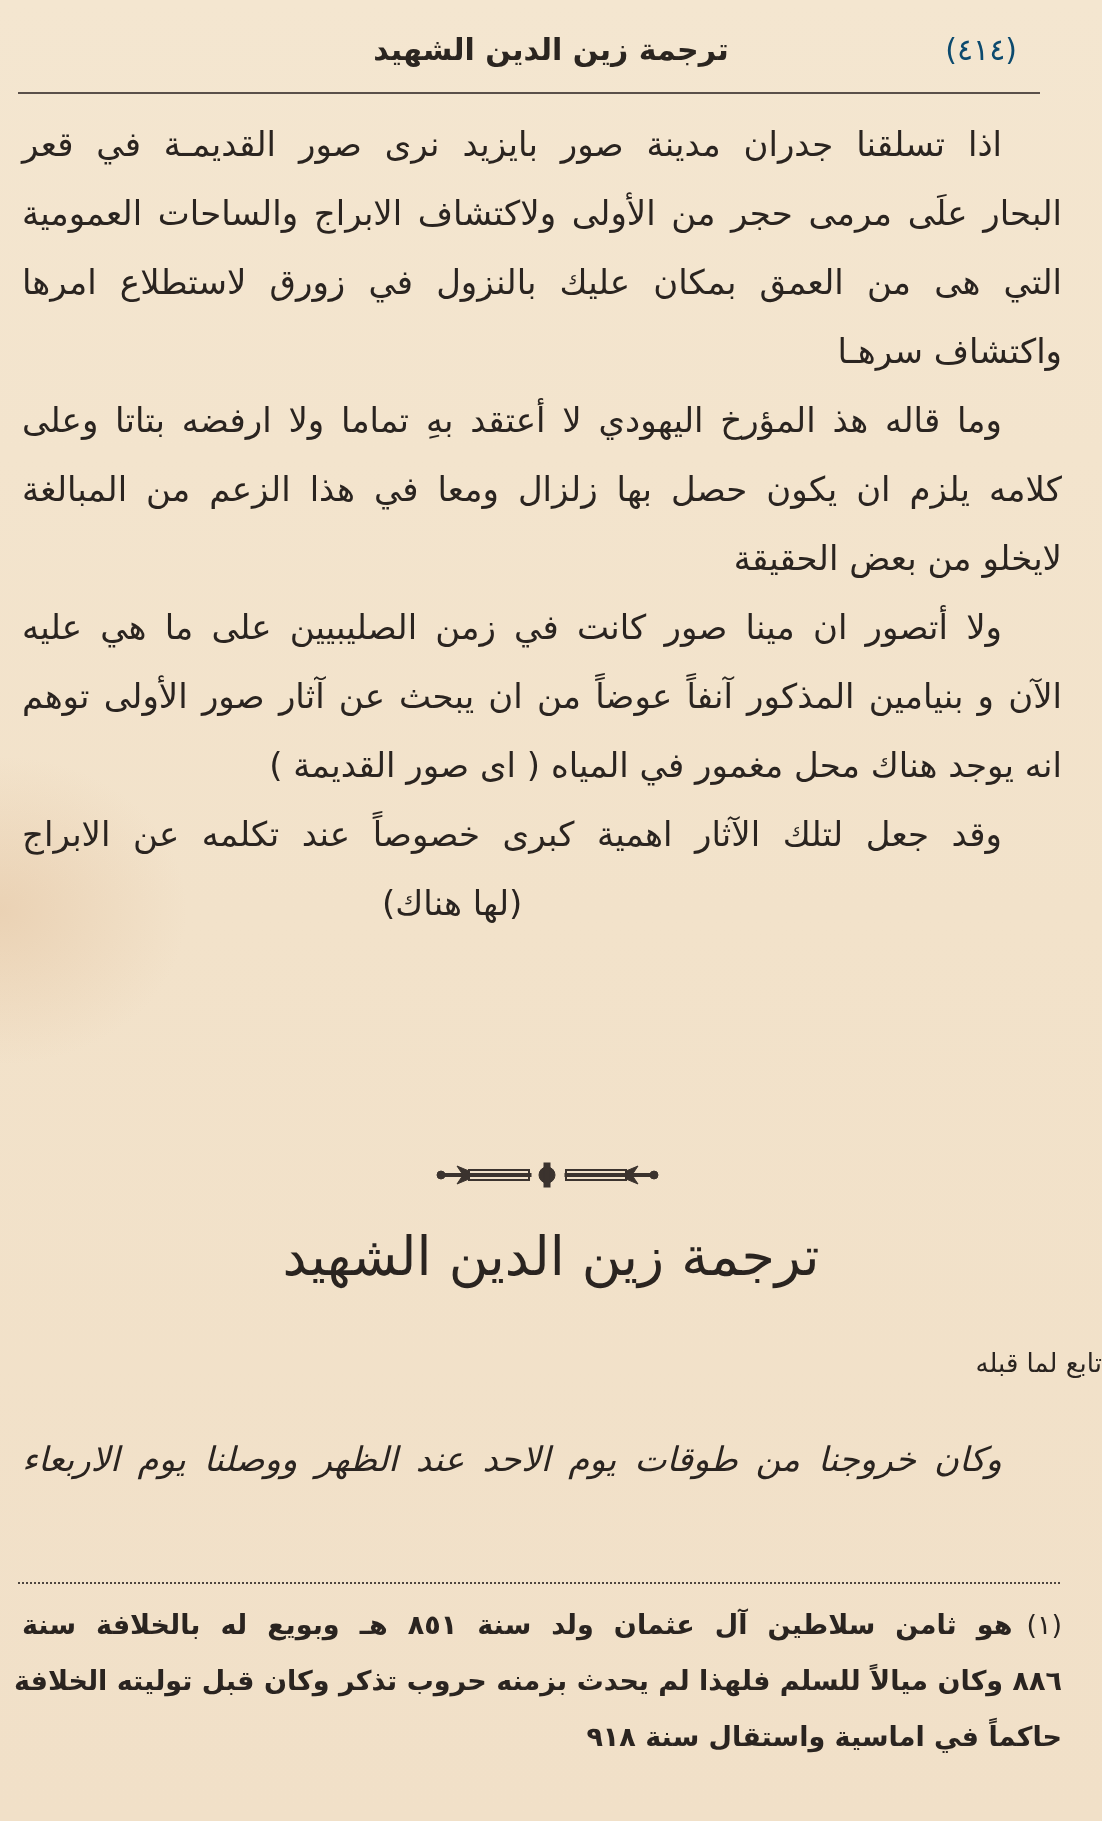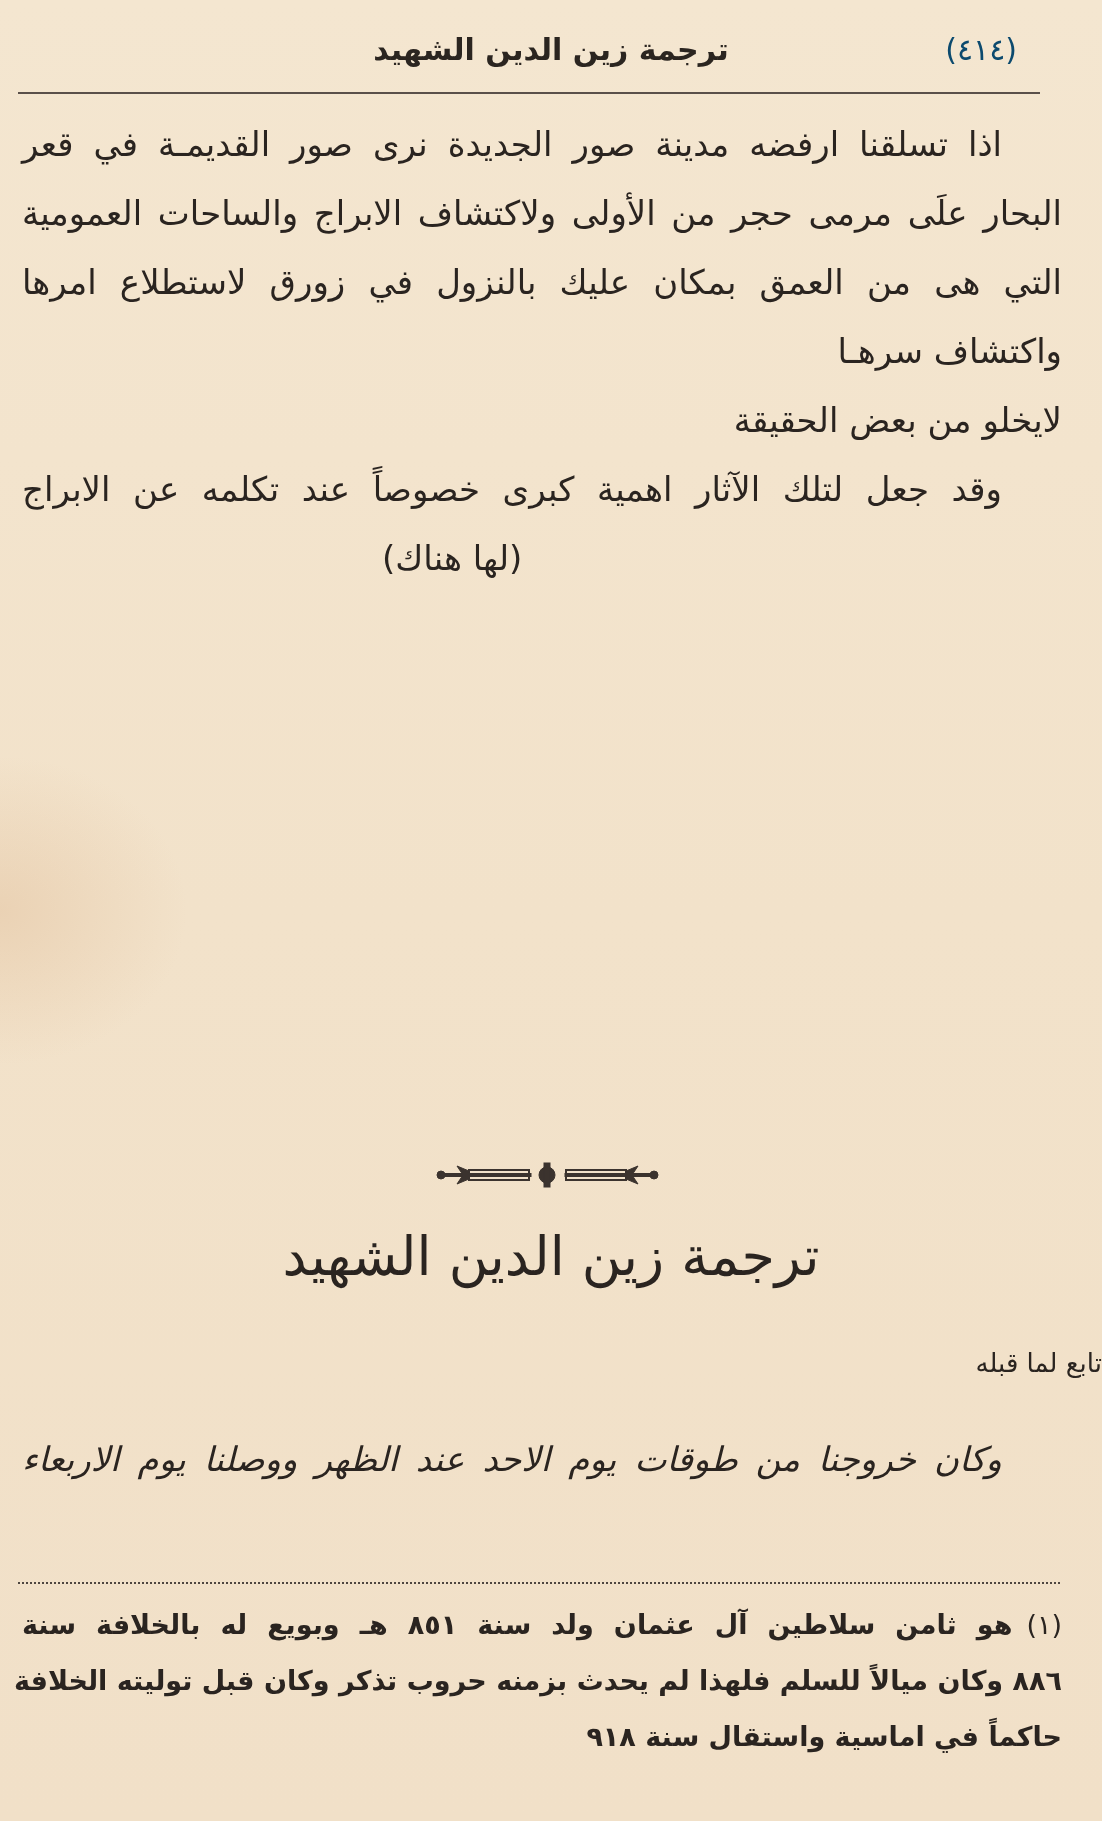--- a/index.html
+++ b/index.html
@@ -51,27 +51,34 @@
 <div class="page">
 
   <div class="running-head">
     <span class="page-number">(٤١٤)</span>
     <span class="running-title">ترجمة زين الدين الشهيد</span>
   </div>
   <div class="head-rule"></div>
 
   <div class="body-text" style="top:110px;">
     <div class="para">
-      <span class="line indent">اذا تسلقنا ارفضه مدينة صور الجديدة نرى صور القديمـة في قعر</span>
+      <span class="line indent">اذا تسلقنا جدران مدينة صور بايزيد نرى صور القديمـة في قعر</span>
       <span class="line">البحار علَى مرمى حجر من الأولى ولاكتشاف الابراج والساحات العمومية</span>
       <span class="line">التي هى من العمق بمكان عليك بالنزول في زورق لاستطلاع امرها</span>
       <span class="line last">واكتشاف سرهـا</span>
     </div>
     <div class="para">
+      <span class="line indent">وما قاله هذ المؤرخ اليهودي لا أعتقد بهِ تماما ولا ارفضه بتاتا وعلى</span>
+      <span class="line">كلامه يلزم ان يكون حصل بها زلزال ومعا في هذا الزعم من المبالغة</span>
       <span class="line last">لايخلو من بعض الحقيقة</span>
+    </div>
+    <div class="para">
+      <span class="line indent">ولا أتصور ان مينا صور كانت في زمن الصليبيين على ما هي عليه</span>
+      <span class="line">الآن و بنيامين المذكور آنفاً عوضاً من ان يبحث عن آثار صور الأولى توهم</span>
+      <span class="line last">انه يوجد هناك محل مغمور في المياه ( اى صور القديمة )</span>
     </div>
     <div class="para">
       <span class="line indent">وقد جعل لتلك الآثار اهمية كبرى خصوصاً عند تكلمه عن الابراج</span>
       <span class="line last" style="position:relative;">
         <span style="position:absolute; left:360px;">(لها هناك)</span>
       </span>
     </div>
   </div>
 
   <svg class="ornament" viewBox="0 0 225 30">

